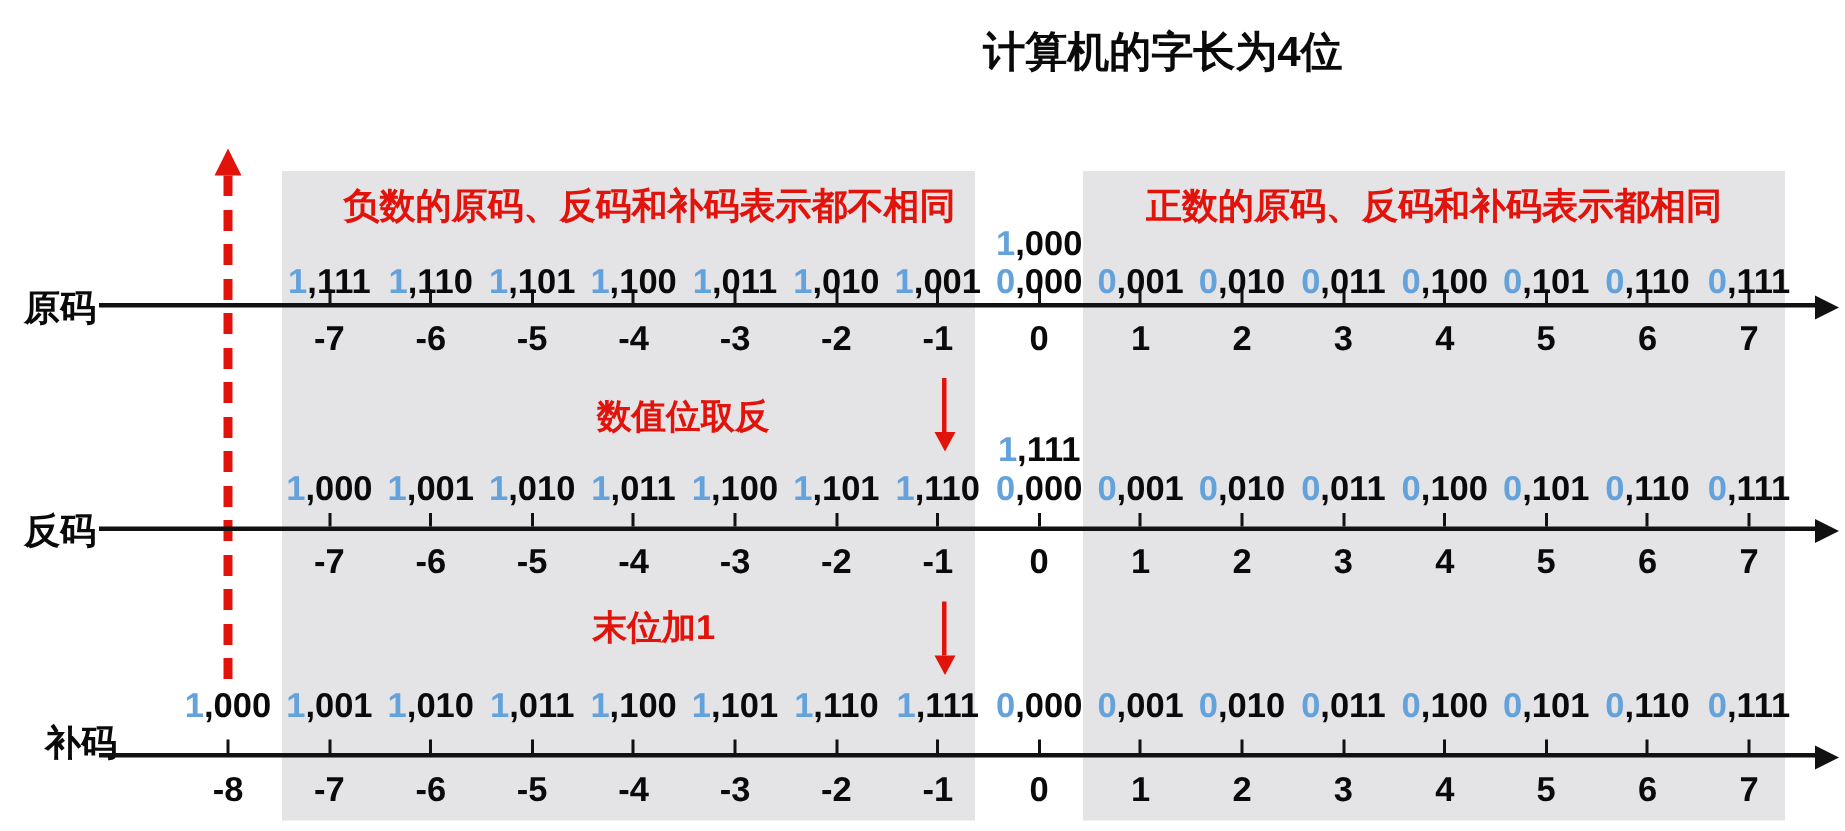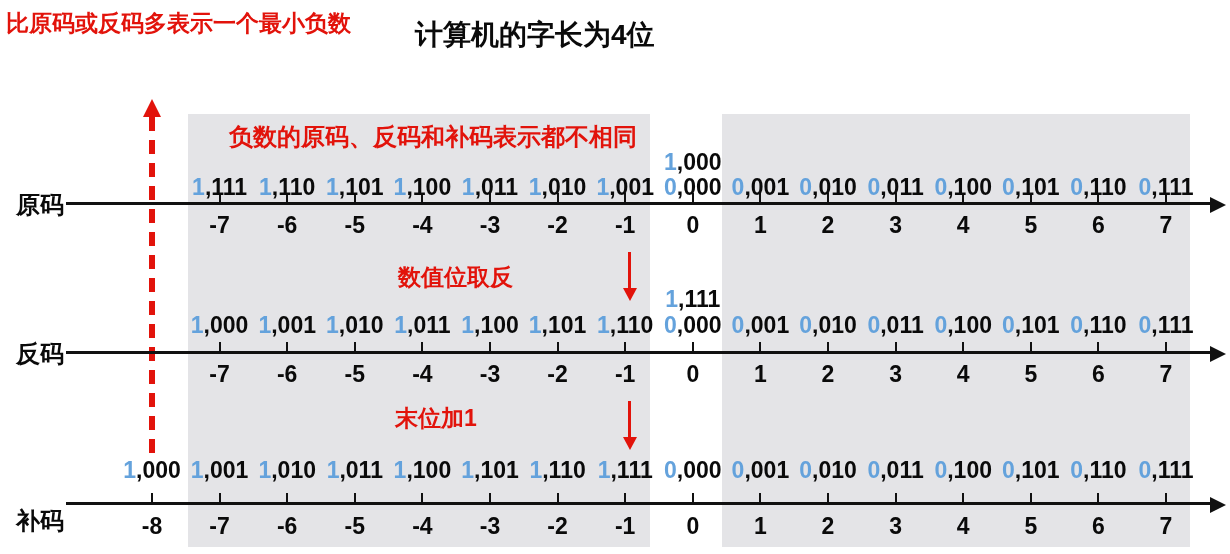--- a/index.html
+++ b/index.html
@@ -5,30 +5,30 @@
   html,body{margin:0;padding:0;background:#fff;}
   .stage{
     position:relative;width:1230px;height:554px;background:#fff;overflow:hidden;
     font-family:"Liberation Sans","DejaVu Sans",sans-serif;font-weight:bold;color:var(--ink,#111);
   }
   .gray-box{position:absolute;top:114px;height:433px;background:var(--gray,#e4e4e7);}
   .gray-box.left{left:188px;width:462px;}
   .gray-box.right{left:722px;width:468px;}
 
   .note{position:absolute;left:6px;top:8px;color:var(--red,#e2130b);font-size:23px;line-height:30px;white-space:nowrap;}
-  .title{position:absolute;left:415px;top:16px;width:480px;text-align:left;font-size:28px;color:#0a0a0a;}
+  .title{position:absolute;left:415px;top:16px;width:480px;text-align:right;font-size:28px;color:#0a0a0a;}
 
   .region-label{position:absolute;top:121px;font-size:24px;color:var(--red,#e2130b);text-align:center;}
   .region-label.neg{left:188px;width:490px;}
   .region-label.pos{left:722px;width:468px;}
 
   .row-label{position:absolute;left:16px;width:50px;font-size:24px;color:#0a0a0a;}
   .row-label.r0{top:189px;}
   .row-label.r1{top:338px;}
-  .row-label.r2{top:505px;}
+  .row-label.r2{top:479px;margin-left:14px;}
 
   .axis{position:absolute;left:66px;width:1146px;height:3px;background:#111;}
   .axis.a0{top:202px;} .axis.a1{top:351px;} .axis.a2{top:502px;}
   .axis-head{position:absolute;width:0;height:0;border-top:8px solid transparent;border-bottom:8px solid transparent;border-left:16px solid #111;}
   .axis-head.a0{left:1210px;top:197px;} .axis-head.a1{left:1210px;top:346px;} .axis-head.a2{left:1210px;top:497px;}
 
   .tick{position:absolute;width:2px;height:9px;background:#111;}
   .bin,.dec{position:absolute;width:76px;text-align:center;font-size:23px;white-space:nowrap;color:#0a0a0a;}
   .bin .sign{color:var(--blue,#64a2dc);}
 
@@ -49,26 +49,26 @@
 </style>
 </head>
 <body>
 
 <div class="stage" style="--red: #e2130b; --blue: #64a2dc; --gray: #e4e4e7; --ink: #111111;">
 
   <div class="gray-box left"></div>
   <div class="gray-box right"></div>
 
   <div class="note">
-    <div>比原码或反码多表示一个最小负数</div>
   </div>
 
   <div class="title">计算机的字长为4位</div>
 
   <div class="region-label neg">负数的原码、反码和补码表示都不相同</div>
+  <div class="region-label pos">正数的原码、反码和补码表示都相同</div>
 
   <div class="dash-head"></div>
   <div class="dash-shaft"></div>
 
   <div class="row-label r0">原码</div>
   <div class="row-label r1">反码</div>
   <div class="row-label r2">补码</div>
 
   <div class="axis a0"></div>
   <div class="axis-head a0"></div>

